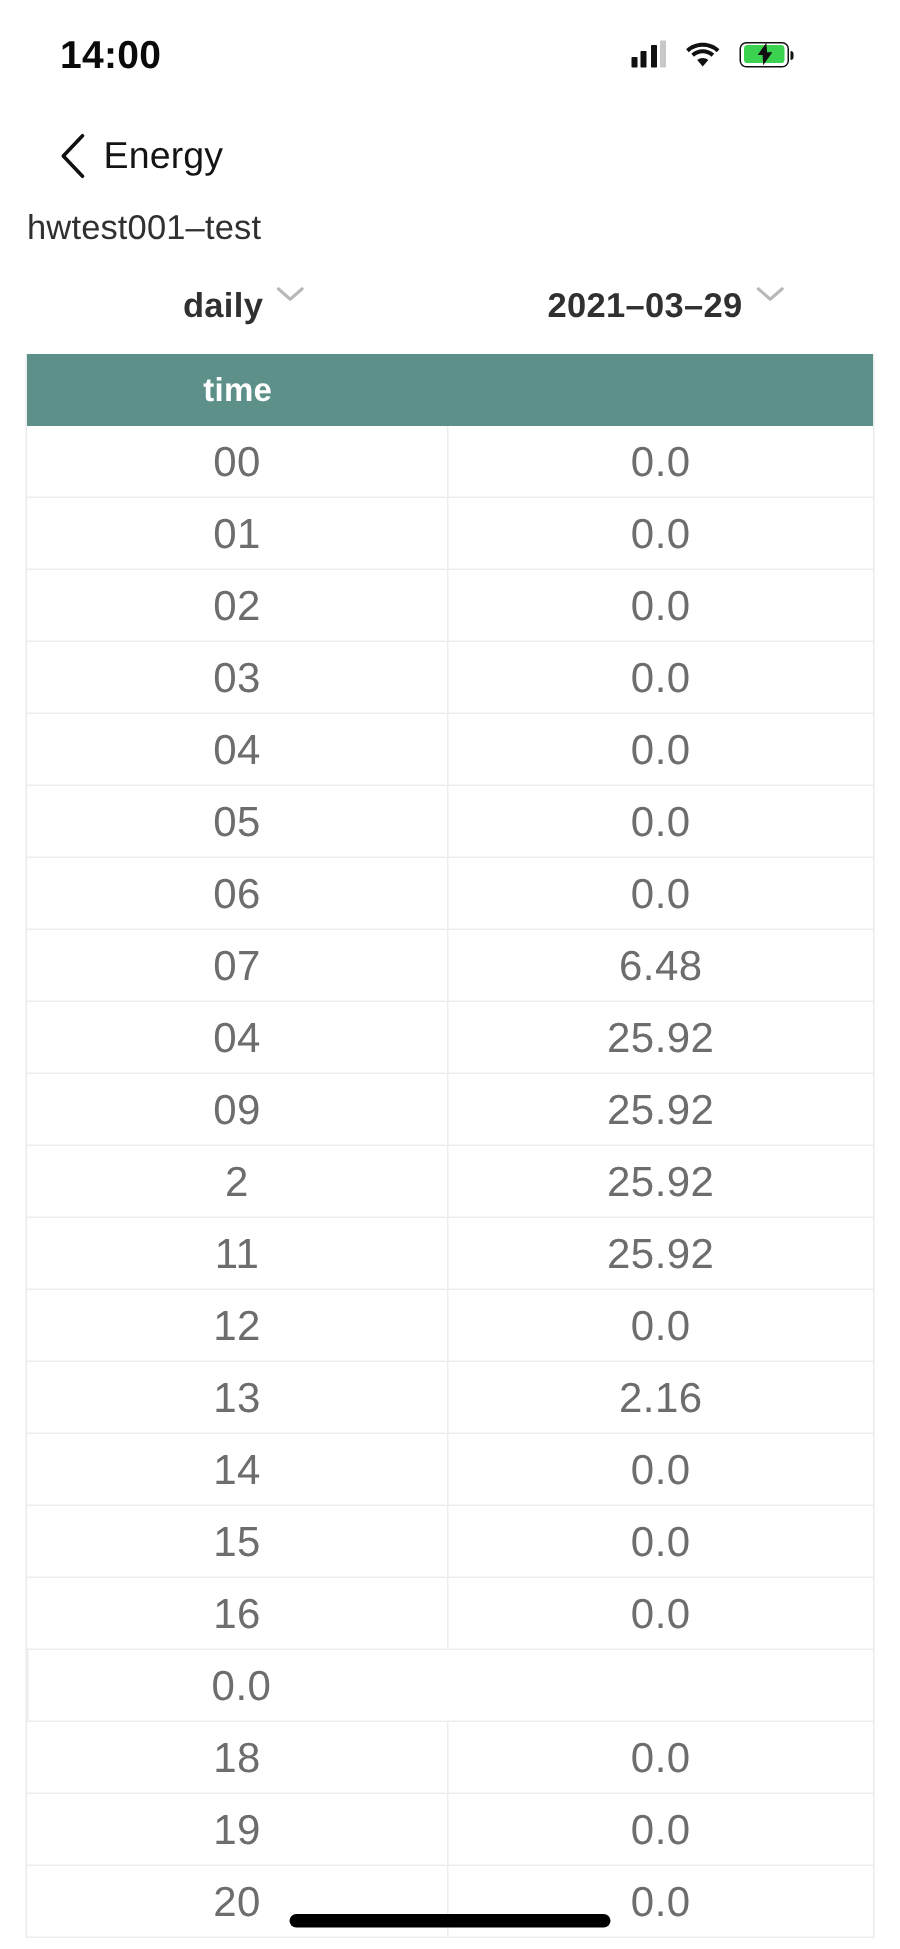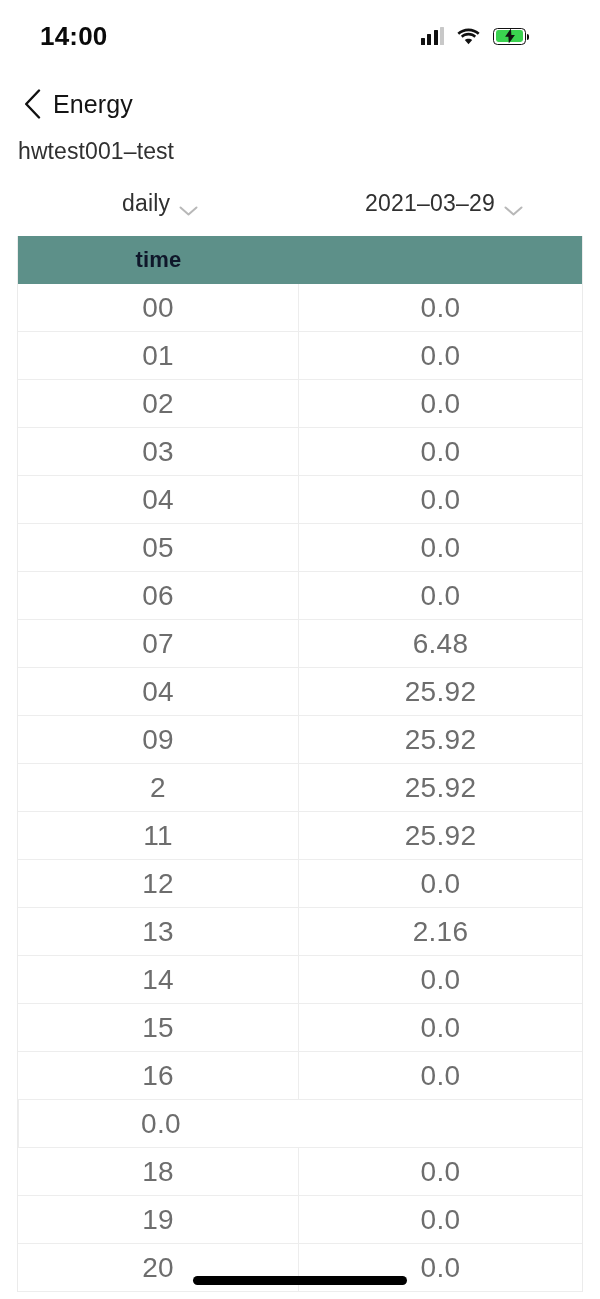--- a/index.html
+++ b/index.html
@@ -48,58 +48,59 @@
     width:100%; height:100%; background:#3ad24f; border-radius:2.4px;
   }
   .battery .bolt {
     position:absolute; left:50%; top:50%;
     transform:translate(-50%,-50%); line-height:0;
   }
 
   
   .navbar {
     position:absolute; top:78px; left:0; width:600px; height:52px;
-    display:flex; align-items:center; padding-left:24px;
+    display:flex; align-items:center; padding-left:40px;
   }
   .back-btn { display:flex; align-items:center; gap:12px; cursor:pointer; }
   .chev-left { line-height:0; }
   .nav-title { font-size:25px; color:#141414; letter-spacing:0.1px; }
 
   
   .device-name {
     position:absolute; top:138px; left:18px;
     font-size:23px; color:#303030; letter-spacing:0.1px;
   }
 
   
   .filters {
     position:absolute; top:190px; left:0; width:600px; height:38px;
   }
   .filter {
-    position:absolute; display:flex; align-items:flex-end; gap:9px;
+    position:absolute; display:flex; align-items:flex-start; gap:9px;
     cursor:pointer;
+    font-weight:bold;
   }
   .filter-period { left:122px; top:0; }
   .filter-date   { left:365px; top:0; }
   .filter-label { font-size:23px; color:#303030; letter-spacing:0.2px; }
   .chev-down { line-height:0; }
 
   
   .table {
     position:absolute; top:236px; left:17px;
     width:566px;
     border-left:1px solid #ebebeb;
     border-right:1px solid #ebebeb;
   }
   .thead {
     display:flex; height:48px; background:#5d9089;
   }
   .th {
     display:flex; align-items:center; justify-content:center;
-    color:#0f172a; font-size:22px; font-weight:bold;
+    color:#ffffff; font-size:22px; font-weight:bold;
     letter-spacing:0.2px;
   }
   .col-time   { width:281px; }
   .col-energy { width:285px; }
   .thead .col-energy { border-left:1px solid #6a9a94; }
 
   .tbody { }
   .trow {
     display:flex; height:48px;
     border-bottom:1px solid #ededed;

